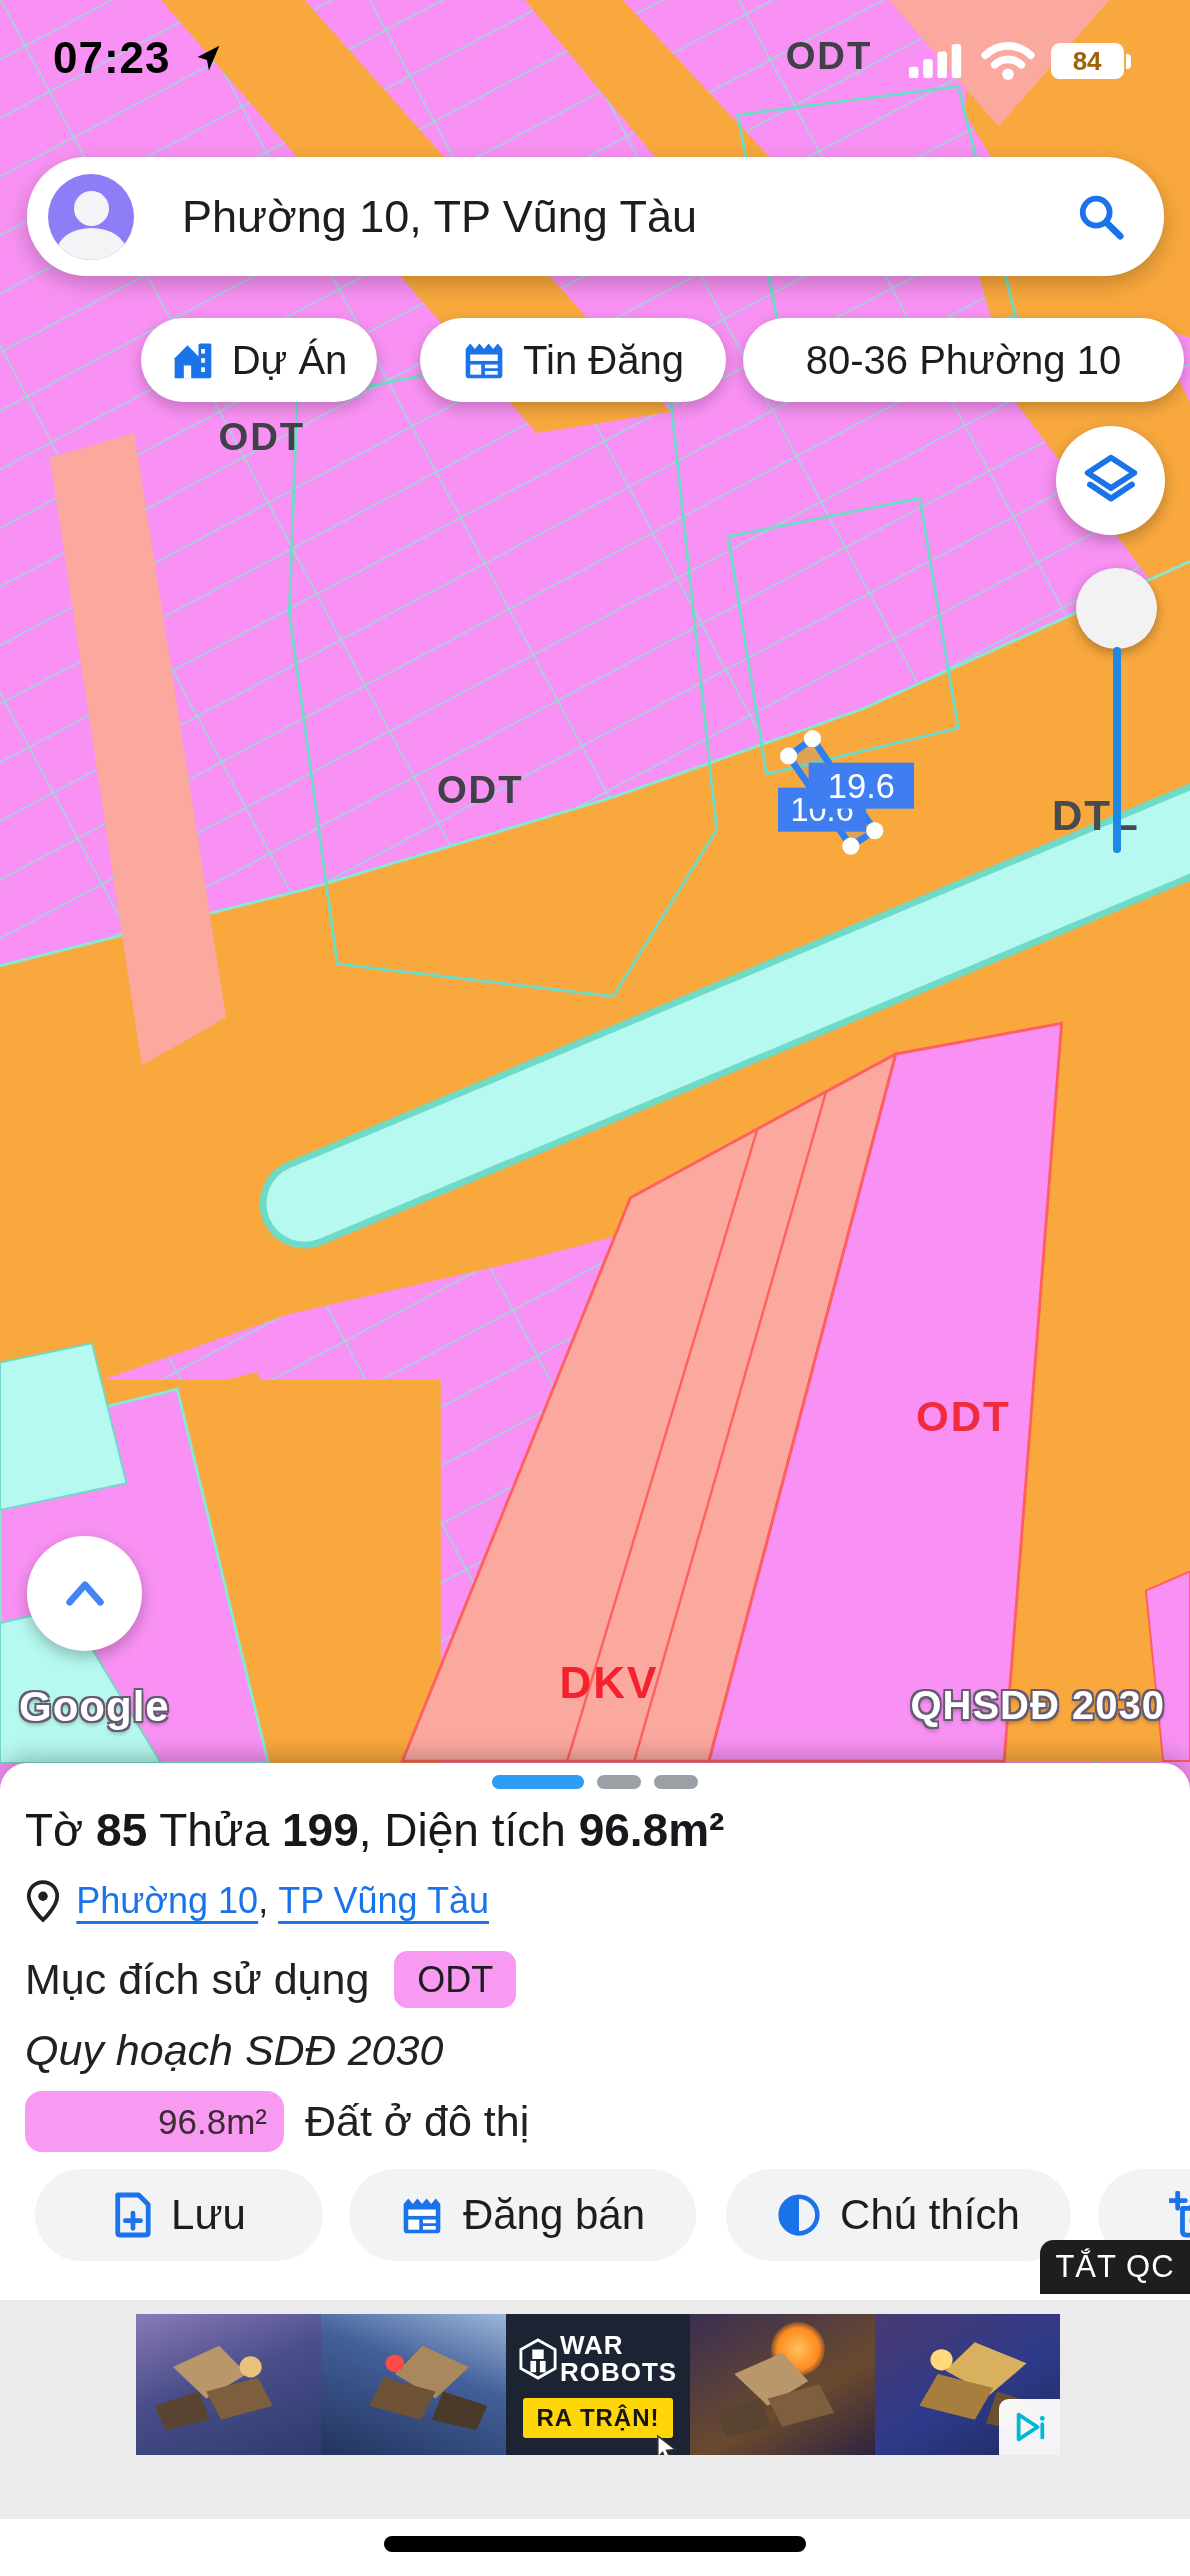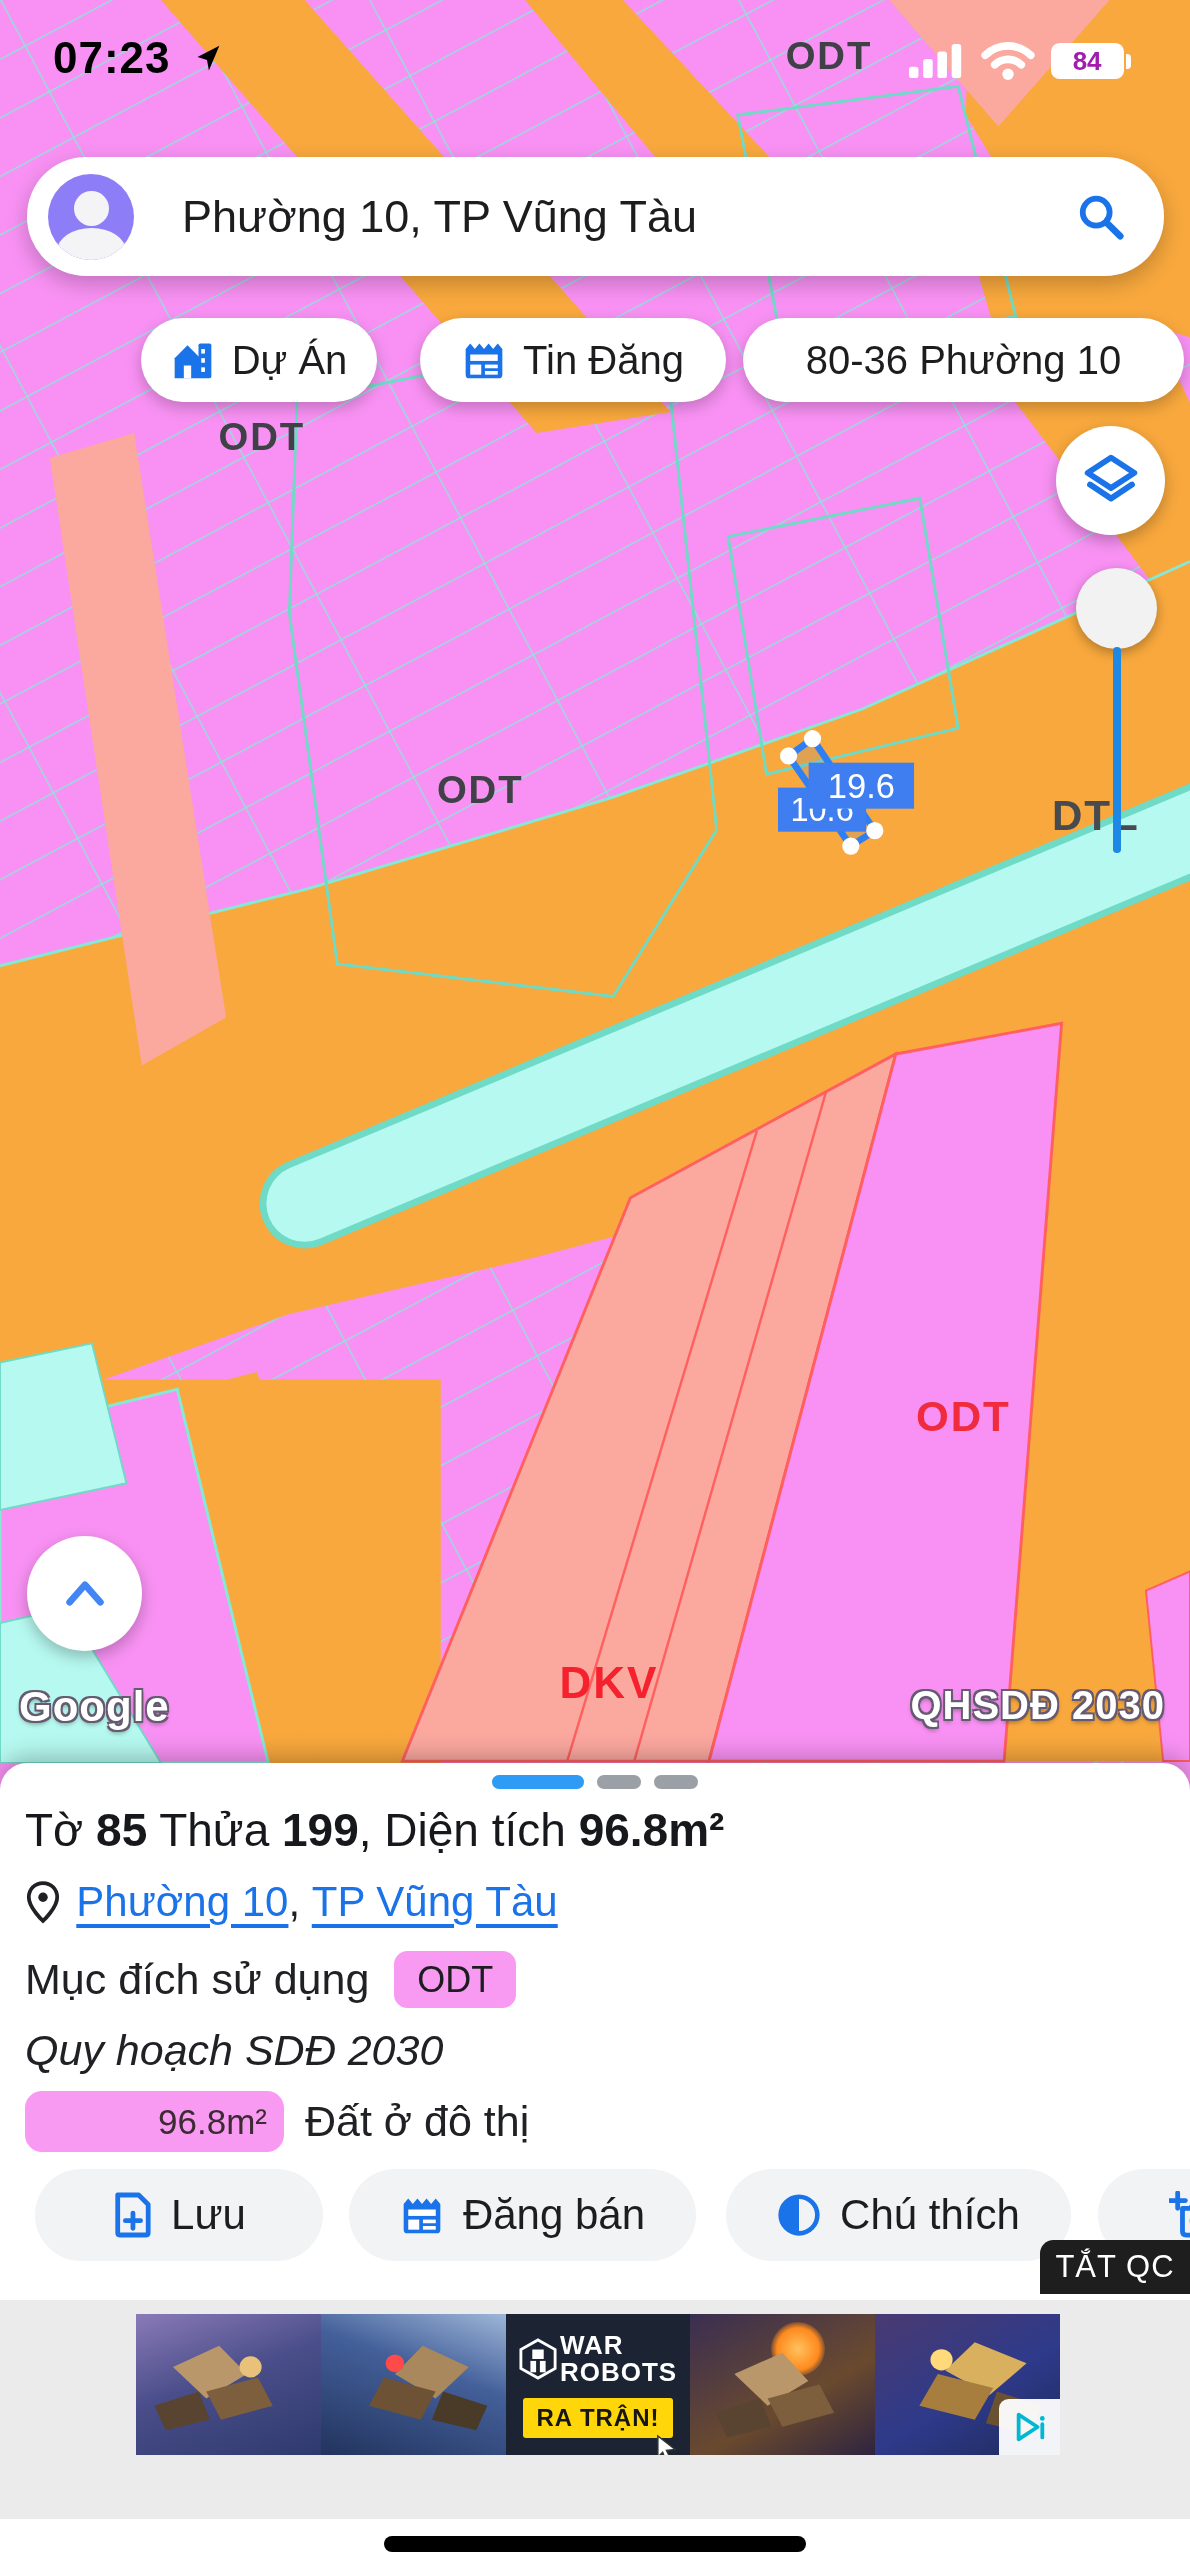--- a/index.html
+++ b/index.html
@@ -5,21 +5,21 @@
   html,body{margin:0;padding:0;}
   body{width:1190px;height:2576px;position:relative;overflow:hidden;
        font-family:"Liberation Sans","DejaVu Sans",sans-serif;background:#f891f3;}
   .abs{position:absolute;}
   
   #map-svg{position:absolute;top:0;left:0;width:1190px;height:1763px;display:block;}
   
   .time{left:53px;top:33px;font-size:44px;font-weight:700;color:#000;letter-spacing:1px;}
   .sb-icons{left:907px;top:42px;display:flex;align-items:center;gap:15.3px;}
   .battery{width:73px;height:36px;background:#fff;border-radius:8.6px;display:flex;align-items:center;justify-content:center;position:relative;}
-  .battery span{color:#a21caf;font-size:26px;font-weight:700;}
+  .battery span{color:#a16207;font-size:26px;font-weight:700;}
   .battery::after{content:"";position:absolute;right:-7.7px;top:10.5px;width:4.8px;height:15.3px;background:#fff;border-radius:0 3.8px 3.8px 0;}
   
   .searchbar{left:27px;top:157px;width:1137px;height:119px;background:#fff;border-radius:59px;
              box-shadow:0 7.7px 21px rgba(0,0,0,.22);display:flex;align-items:center;}
   .avatar{width:86px;height:86px;border-radius:50%;background:#8d7ef8;margin-left:21px;position:relative;overflow:hidden;flex:0 0 auto;}
   .avatar .head{position:absolute;left:26px;top:17px;width:35px;height:35px;border-radius:50%;background:#f4f4f6;}
   .avatar .body{position:absolute;left:8.6px;top:54px;width:69px;height:46px;border-radius:50%;background:#f4f4f6;}
   .search-text{margin-left:48px;font-size:45px;color:#1d1d1f;flex:1 1 auto;white-space:nowrap;overflow:hidden;}
   .search-ic{margin-right:38px;flex:0 0 auto;}
   
@@ -39,21 +39,21 @@
   .wm-plan{right:25px;top:1683px;}
   
   .sheet{left:0;top:1763px;width:1190px;height:537px;background:#fff;border-radius:27px 27px 0 0;
          box-shadow:0 -5.7px 23px rgba(0,0,0,.25);}
   .dots{position:absolute;top:11.5px;left:0;width:100%;display:flex;justify-content:center;gap:13.4px;}
   .dot{height:14.4px;border-radius:7.7px;}
   .dot-active{width:92px;background:#2e9bf5;}
   .dot-idle{width:44px;background:#9aa0a6;}
   .sheet-title{position:absolute;left:25px;top:40px;font-size:46px;color:#16181c;white-space:nowrap;}
   .sheet-title b{font-weight:700;}
-  .loc-row{position:absolute;left:25px;top:115px;display:flex;align-items:center;font-size:42px;color:#202124;}
+  .loc-row{position:absolute;left:25px;top:115px;display:flex;align-items:center;font-size:36px;color:#202124;}
   .loc-link{color:#1a73e8;text-decoration:underline;text-underline-offset:7.7px;}
   .purpose-row{position:absolute;left:25px;top:188px;display:flex;align-items:center;font-size:43px;color:#202124;}
   .badge{margin-left:25px;background:#f99af2;border-radius:13.4px;padding:7.7px 23px;font-size:36px;color:#1d1d1f;}
   .plan-row{position:absolute;left:25px;top:263px;font-size:43px;color:#202124;font-style:italic;}
   .legend-row{position:absolute;left:25px;top:328px;display:flex;align-items:center;}
   .swatch{width:259px;height:61px;background:#f99af2;border-radius:17px;display:flex;align-items:center;justify-content:flex-end;
           padding-right:17px;box-sizing:border-box;font-size:35px;color:#3c2b33;}
   .legend-name{margin-left:21px;font-size:43px;color:#202124;}
   .pill-btn{position:absolute;top:406px;height:92px;background:#f2f3f5;border-radius:46px;
             display:flex;align-items:center;justify-content:center;gap:19px;font-size:42px;color:#1d1d1f;}

